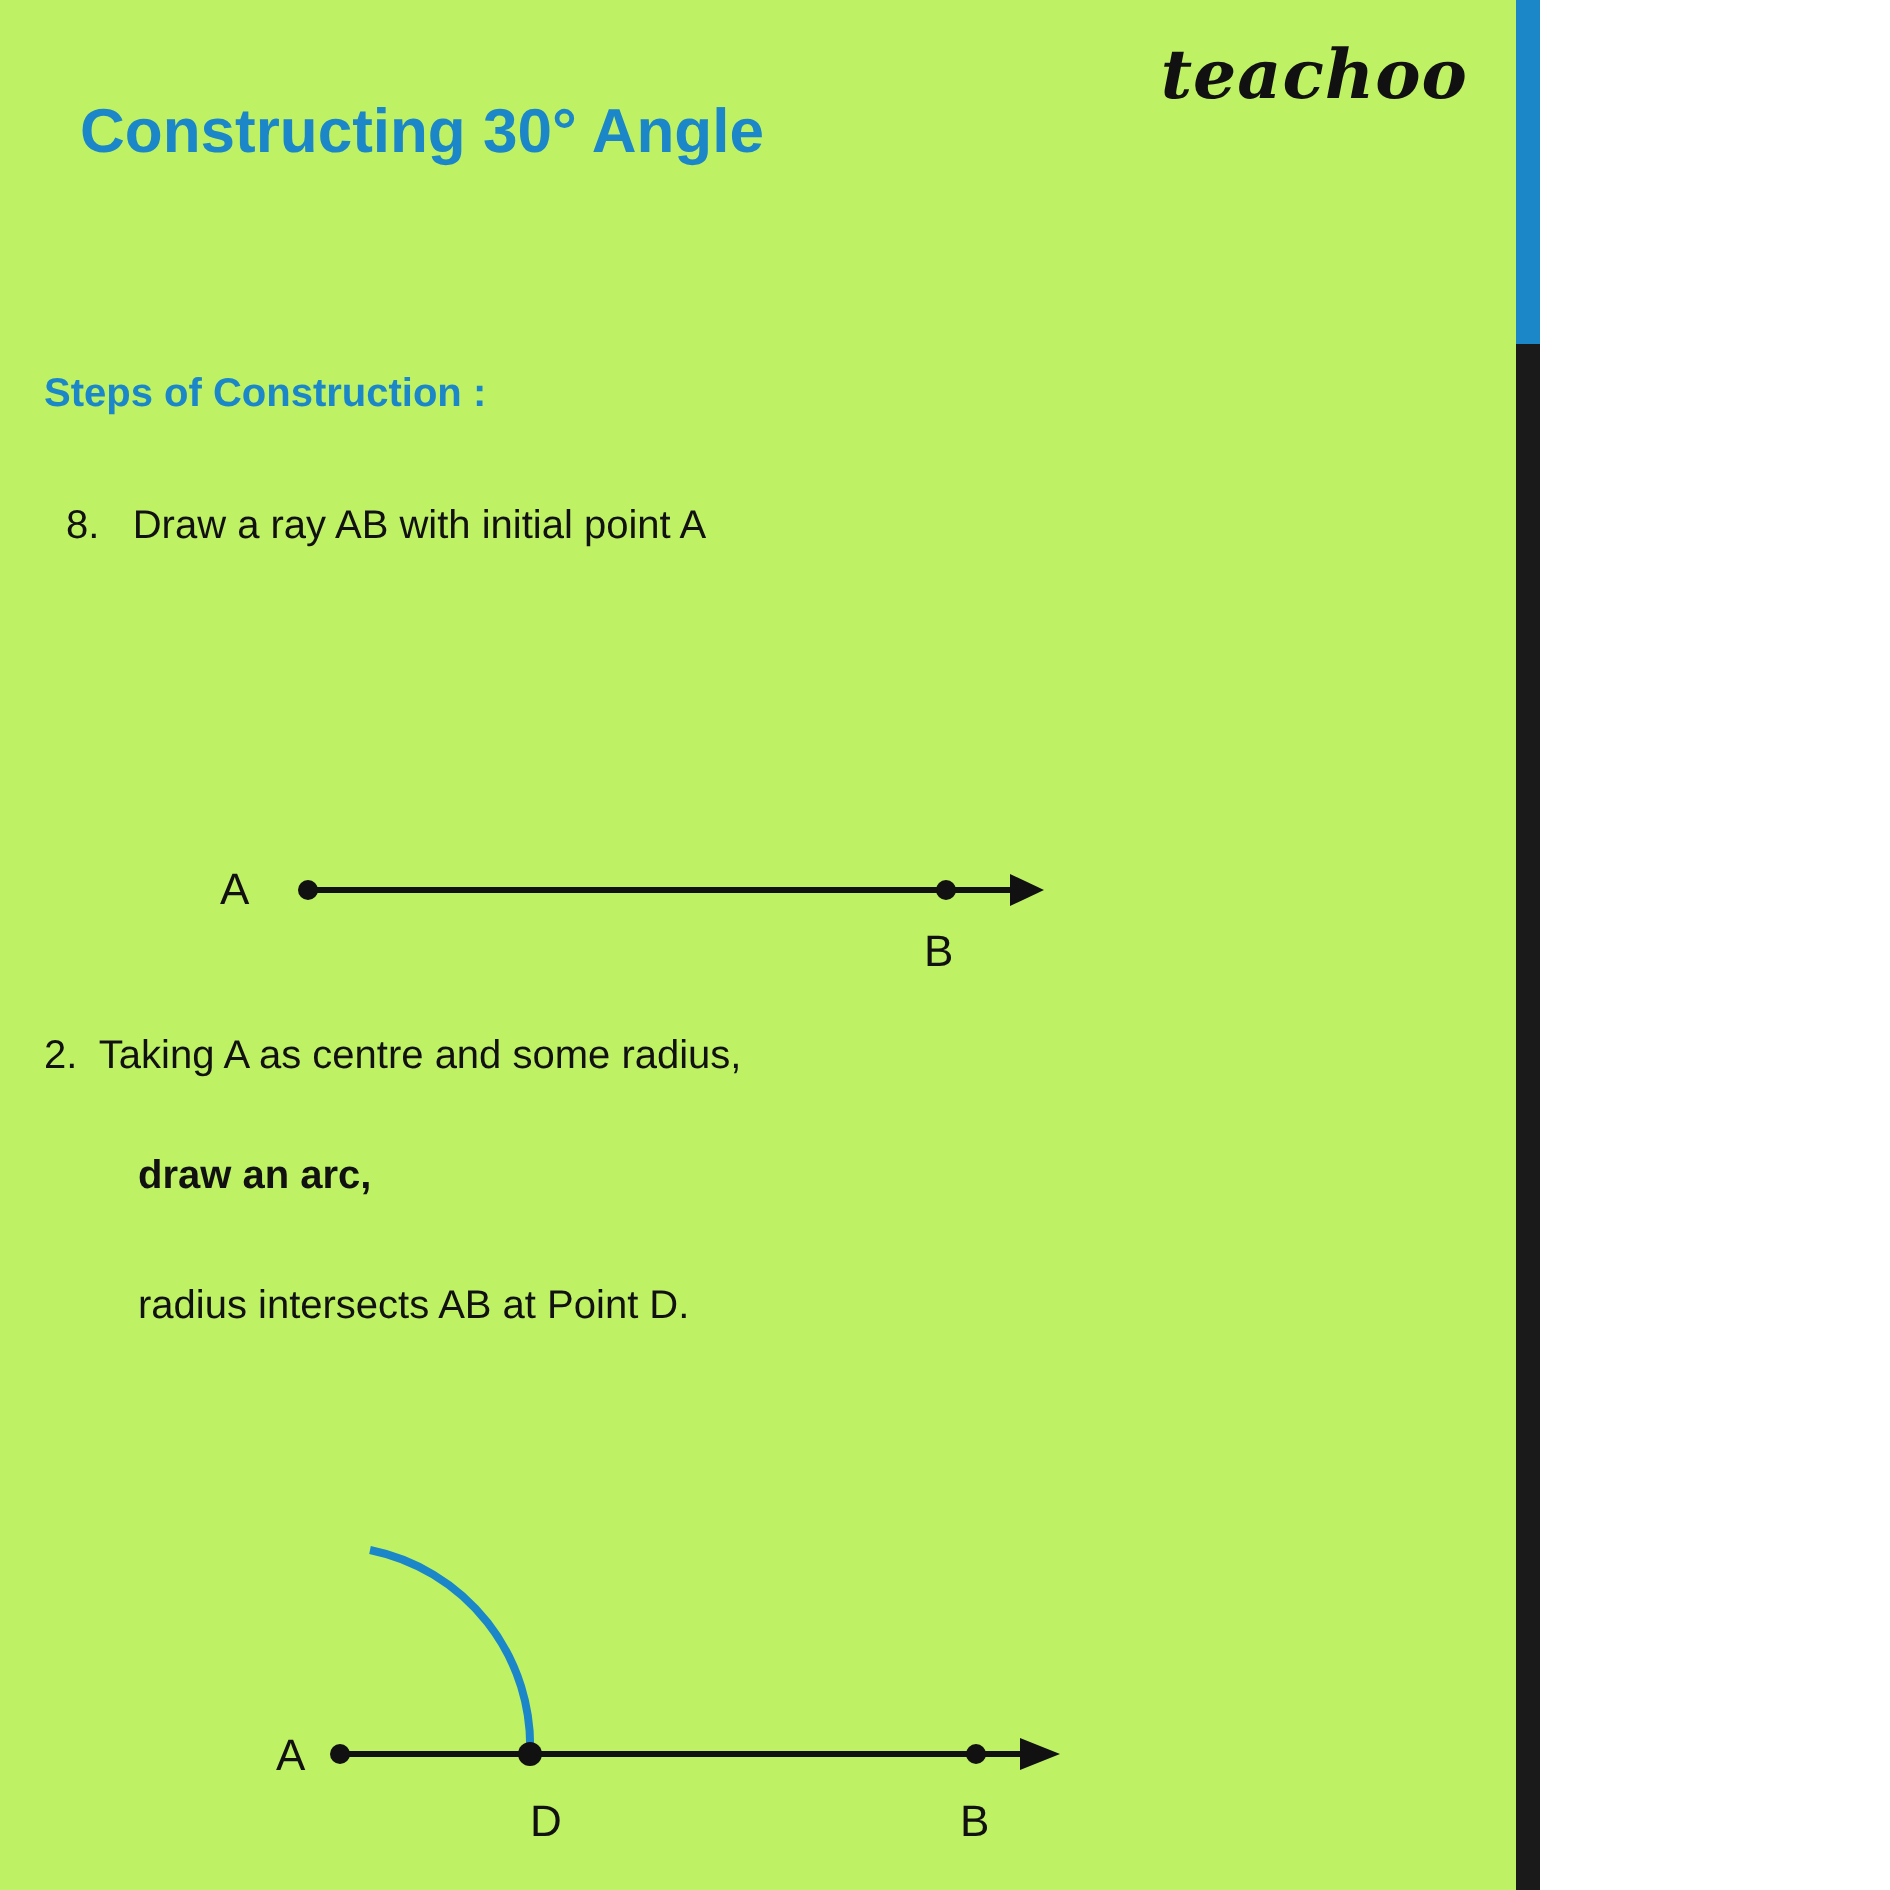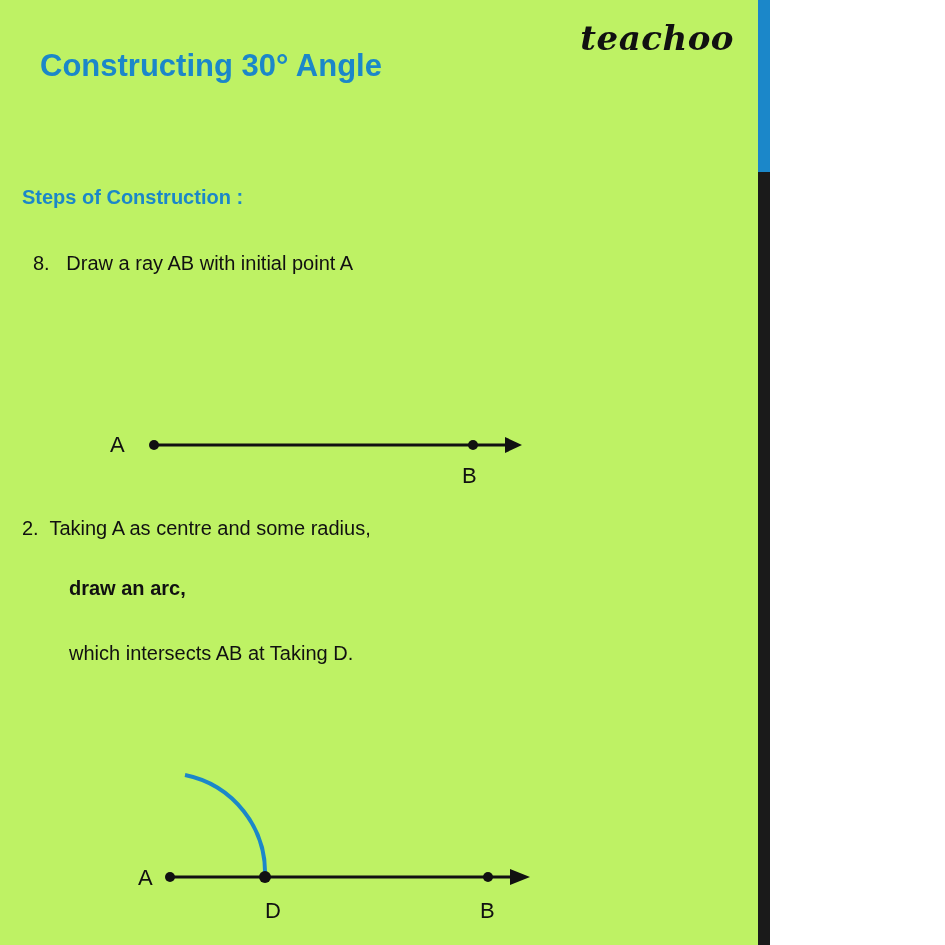--- a/index.html
+++ b/index.html
@@ -110,21 +110,21 @@
       <line x1="44" y1="30" x2="363" y2="30" stroke="#111111" stroke-width="3"></line>
       <circle cx="363" cy="30" r="5" fill="#111111"></circle>
       <line x1="363" y1="30" x2="395" y2="30" stroke="#111111" stroke-width="3"></line>
       <polygon points="395,22 412,30 395,38" fill="#111111"></polygon>
       <text x="352" y="68">B</text>
     </svg>
   </div>
 
   <div class="step step-2">2.  Taking A as centre and some radius,</div>
   <div class="step step-2b">draw an arc,</div>
-  <div class="step step-2c">which intersects AB at Taking D.</div>
+  <div class="step step-2c">radius intersects AB at Point D.</div>
 
   <div class="figure fig-2">
     <svg width="430" height="180" viewBox="0 0 430 180" xmlns="http://www.w3.org/2000/svg">
       <text x="28" y="130">A</text>
       <circle cx="60" cy="122" r="5" fill="#111111"></circle>
       <line x1="60" y1="122" x2="378" y2="122" stroke="#111111" stroke-width="3"></line>
       <circle cx="378" cy="122" r="5" fill="#111111"></circle>
       <line x1="378" y1="122" x2="400" y2="122" stroke="#111111" stroke-width="3"></line>
       <polygon points="400,114 420,122 400,130" fill="#111111"></polygon>
       <path d="M 75 20 A 100 100 0 0 1 155 122" fill="none" stroke="#1b87c9" stroke-width="4"></path>

